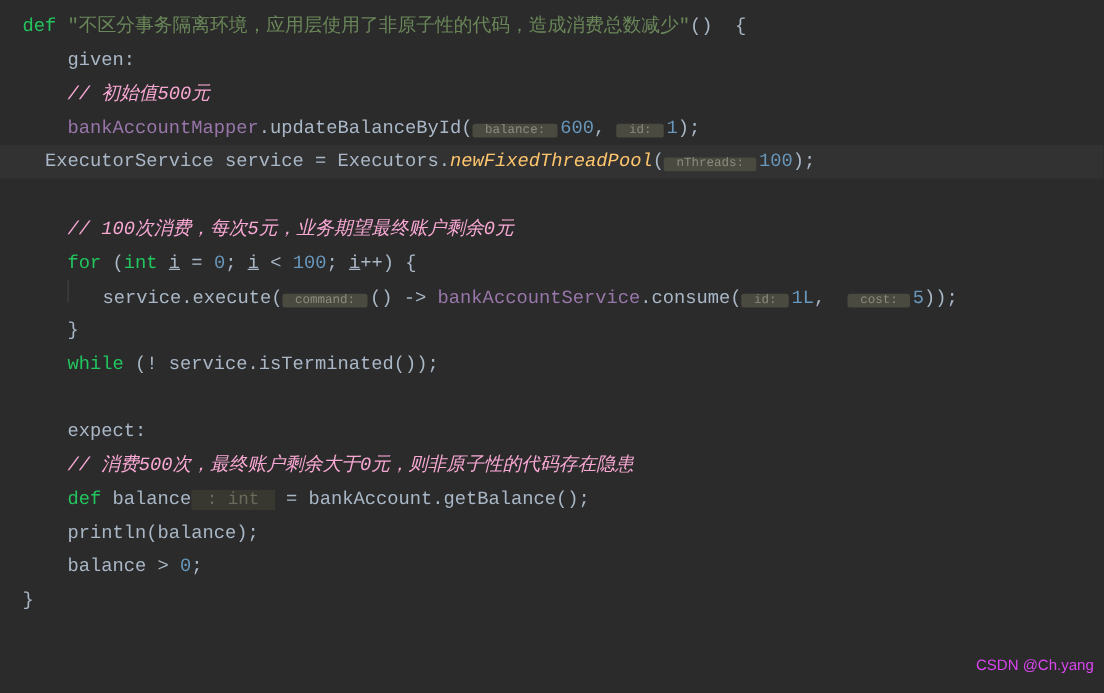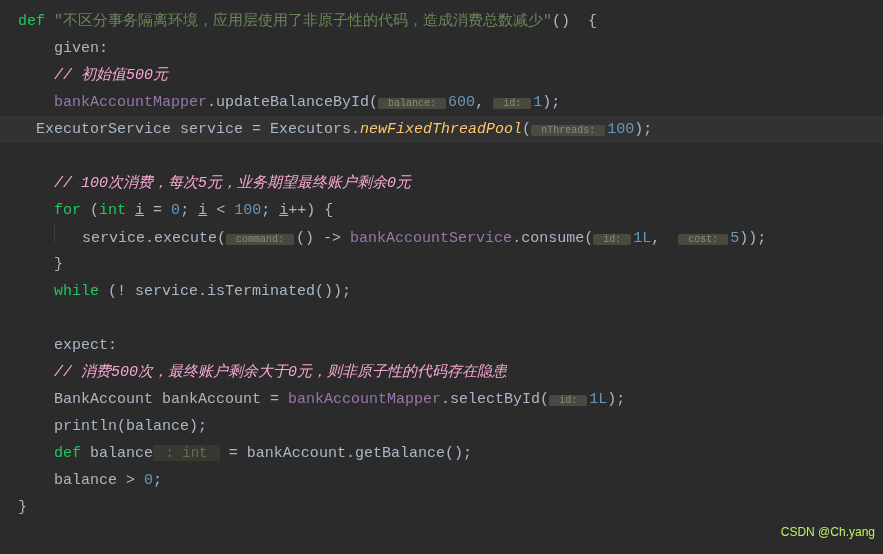--- a/index.html
+++ b/index.html
@@ -48,21 +48,21 @@
     .type-hint {
       color: #6a6a5c;
       background: #383830;
       padding: 0 4px;
       font-size: 14px;
     }
     .watermark {
       position: absolute;
       right: 8px;
       bottom: 8px;
-      color: #bef264;
+      color: #d946ef;
       font-size: 12px;
       font-family: sans-serif;
     }
   </style>
 </head>
 <body>
 
 <div class="code-area">
   <div class="line"><span class="kw-orange">def</span> <span class="string">"不区分事务隔离环境，应用层使用了非原子性的代码，造成消费总数减少"</span><span>()  {</span></div>
   <div class="line">    <span>given:</span></div>
@@ -71,20 +71,19 @@
   <div class="line line-highlight">    <span>ExecutorService service = Executors.</span><span class="italic-method">newFixedThreadPool</span><span>(</span><span class="param-hint"> nThreads: </span><span class="number">100</span><span>);</span></div>
   <div class="line"></div>
   <div class="line">    <span class="comment">// 100次消费，每次5元，业务期望最终账户剩余0元</span></div>
   <div class="line">    <span class="kw-orange">for</span><span> (</span><span class="kw-orange">int</span><span> </span><span class="underline">i</span><span> = </span><span class="number">0</span><span>; </span><span class="underline">i</span><span> &lt; </span><span class="number">100</span><span>; </span><span class="underline">i</span><span>++</span><span>) {</span></div>
   <div class="line">    <span style="display:inline-block;width:1px;height:18px;border-left:1px solid #404040;margin-left:0;"></span>   <span>service.execute(</span><span class="param-hint"> command: </span><span>() -&gt; </span><span class="purple">bankAccountService</span><span>.</span><span>consume(</span><span class="param-hint"> id: </span><span class="number">1L</span><span>,  </span><span class="param-hint"> cost: </span><span class="number">5</span><span>));</span></div>
   <div class="line">    <span>}</span></div>
   <div class="line">    <span class="kw-orange">while</span><span> (! service.isTerminated());</span></div>
   <div class="line"></div>
   <div class="line">    <span>expect:</span></div>
   <div class="line">    <span class="comment">// 消费500次，最终账户剩余大于0元，则非原子性的代码存在隐患</span></div>
-  <div class="line">    <span>BankAccount bankAccount = </span><span class="purple">bankAccountMapper</span><span>.selectById(</span><span class="param-hint"> id: </span><span class="number">1L</span><span>);</span></div>
+  <div class="line">    <span class="kw-orange">def</span><span> balance</span><span class="type-hint"> : int </span><span> = bankAccount.getBalance();</span></div>
   <div class="line">    <span>println(balance);</span></div>
-  <div class="line">    <span class="kw-orange">def</span><span> balance</span><span class="type-hint"> : int </span><span> = bankAccount.getBalance();</span></div>
   <div class="line">    <span>balance &gt; </span><span class="number">0</span><span>;</span></div>
   <div class="line"><span>}</span></div>
 </div>
 
 <div class="watermark">CSDN @Ch.yang</div>
 
 </body></html>

